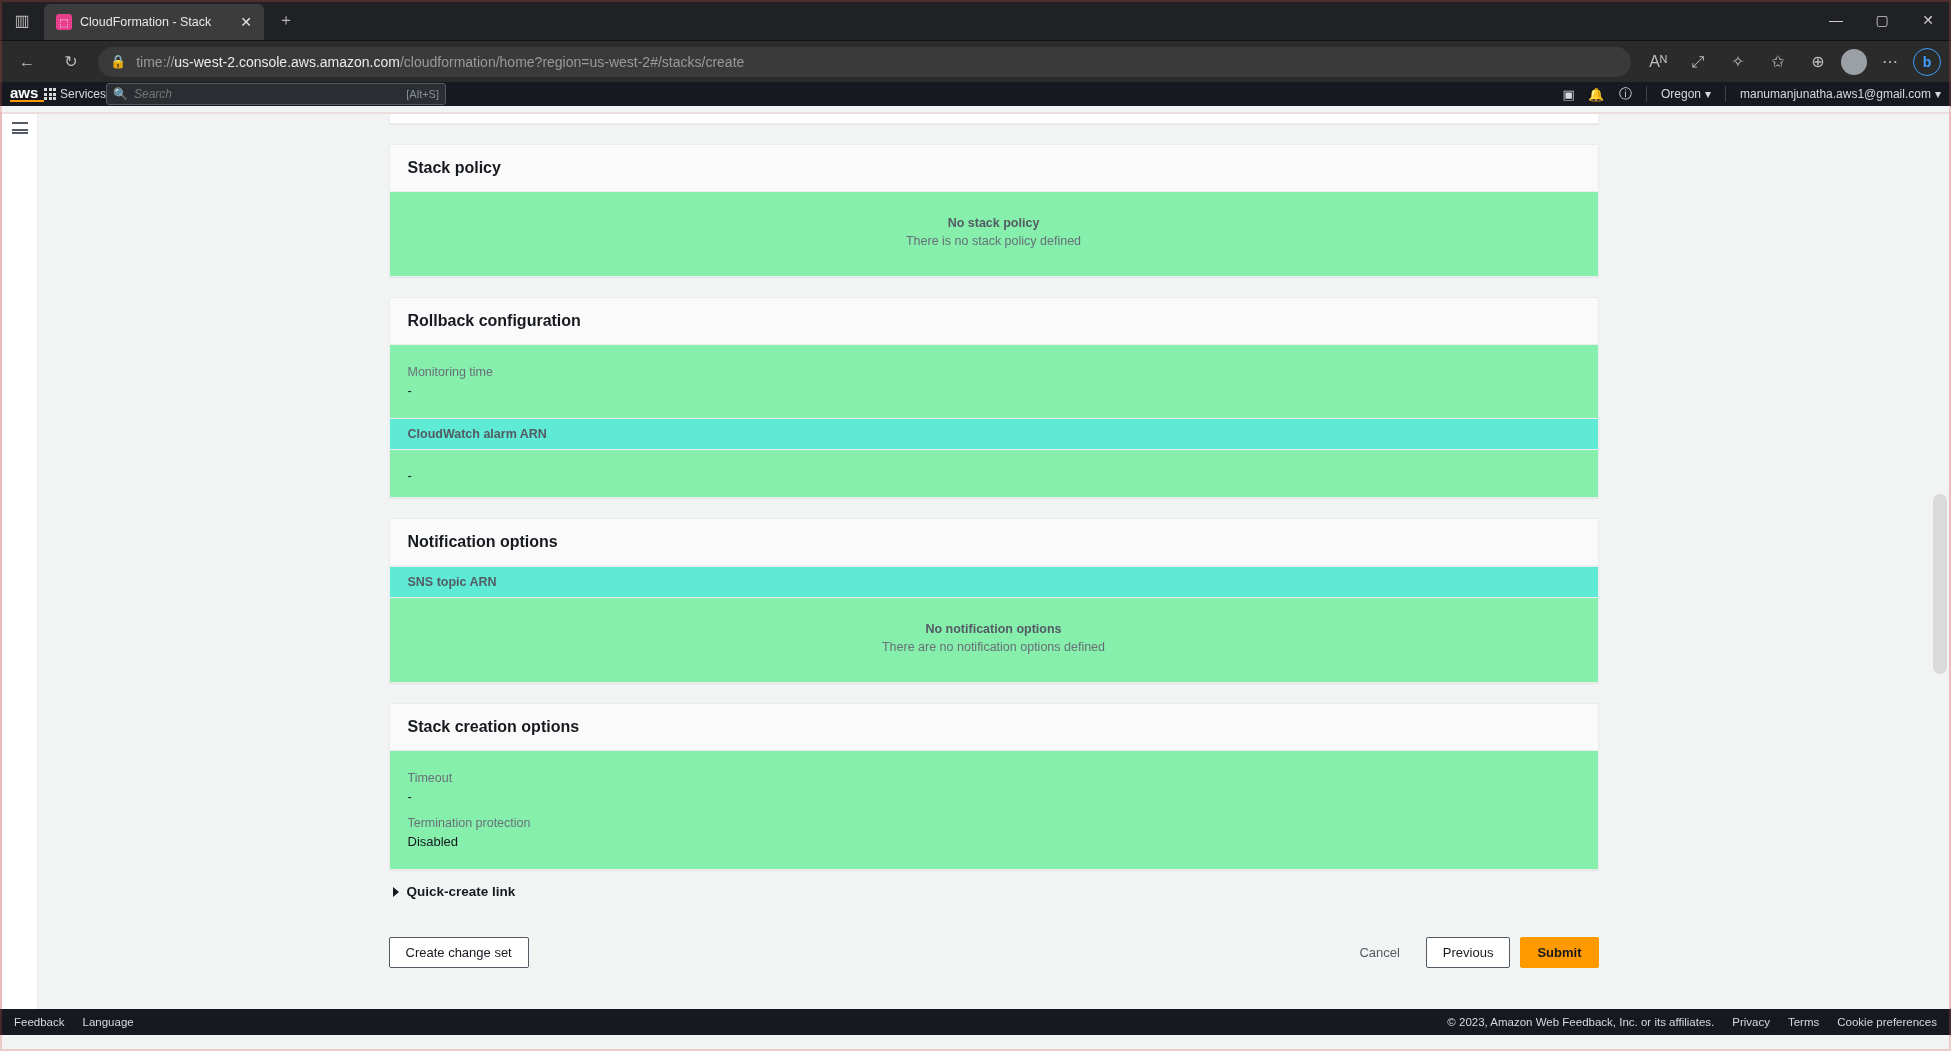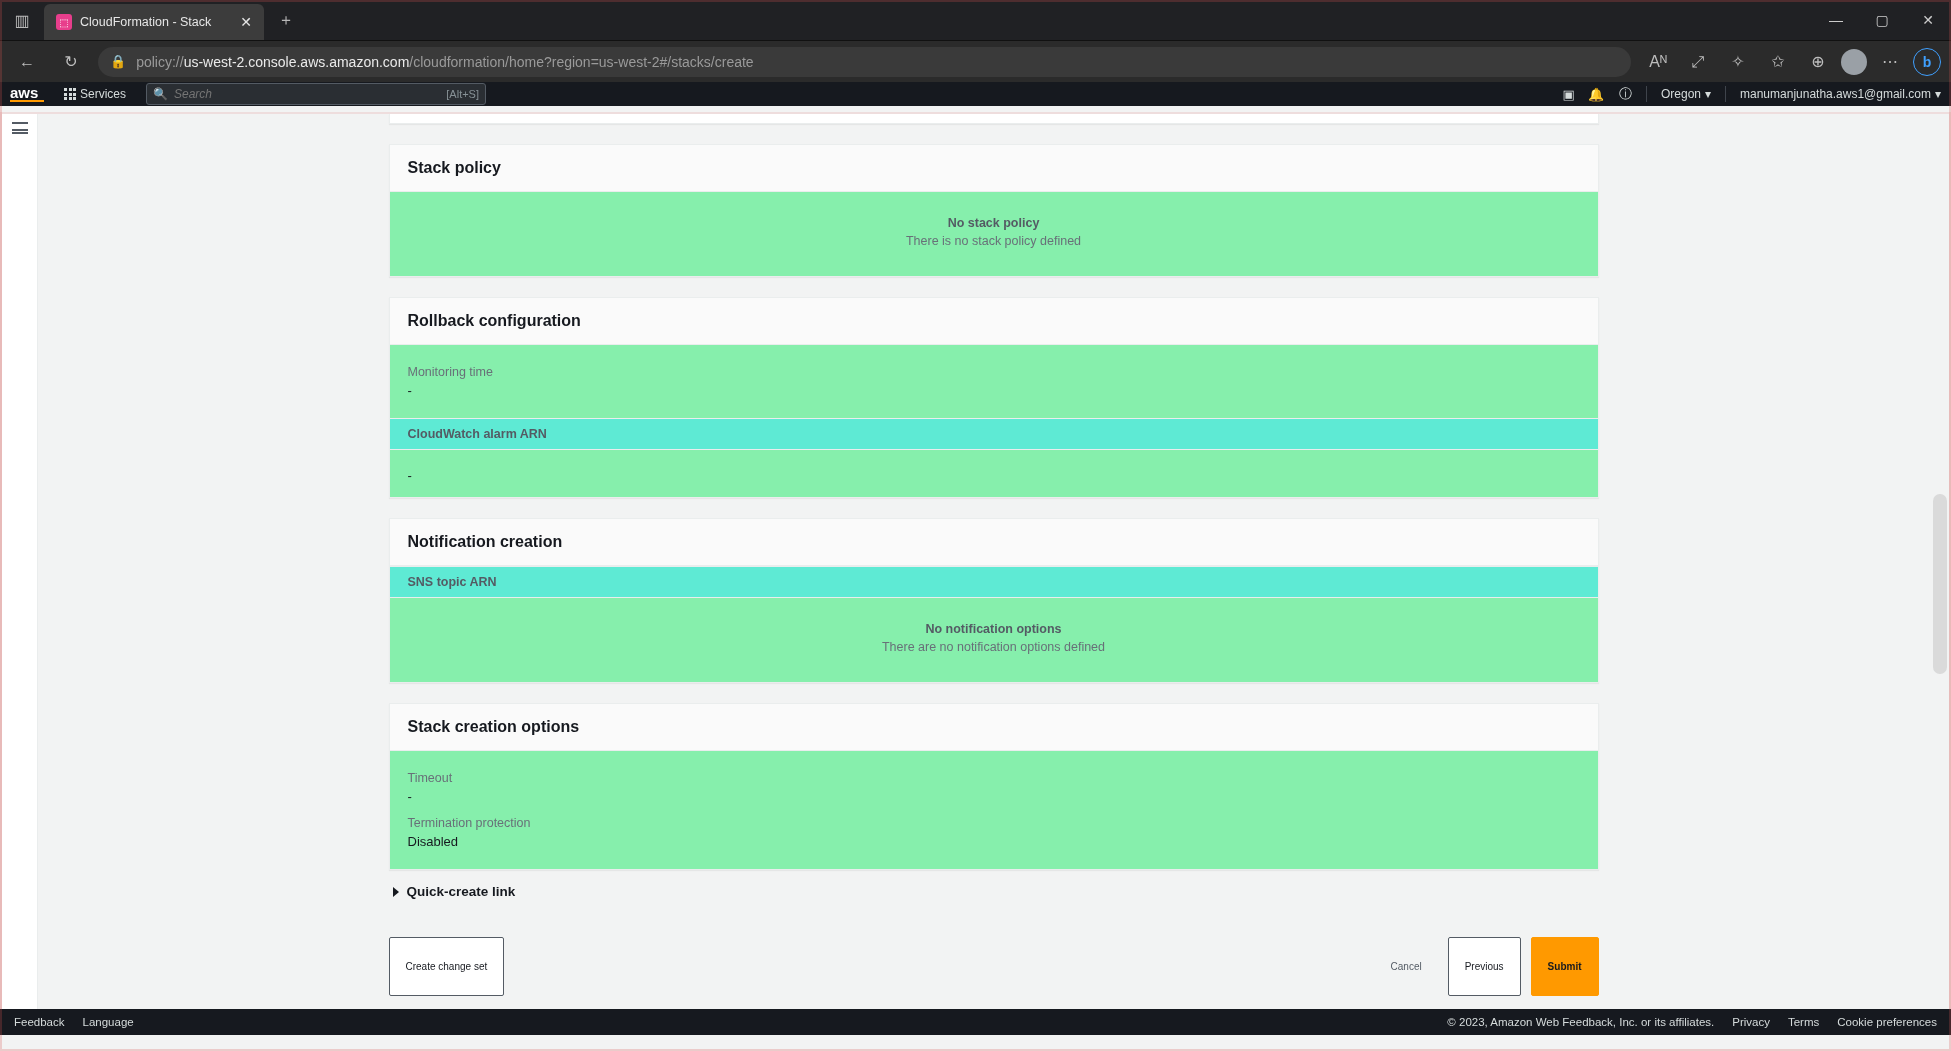--- a/index.html
+++ b/index.html
@@ -21,21 +21,21 @@
   .url-box { flex: 1; height: 30px; background: #3a3a3a; border-radius: 15px; display:flex; align-items:center; padding: 0 12px; color:#9a9a9a; font-size: 14px; gap:10px; }
   .url-box .lock { font-size: 13px; }
   .url-text { white-space: nowrap; overflow: hidden; text-overflow: ellipsis; }
   .url-host { color: #eaeaea; }
   .right-icons { display:flex; gap: 6px; align-items:center; }
   .right-icons .addr-btn { width: 34px; }
   .profile-avatar { width: 26px; height: 26px; border-radius: 50%; background: #9aa0a6; }
   .bing { width: 28px; height: 28px; border-radius: 50%; border: 1px solid #3fa0ff; display:flex; align-items:center; justify-content:center; color:#3fa0ff; font-weight:bold; font-size:14px; }
 
   
-  .aws-nav { height: 24px; background: #16191f; color: #d5dbdb; display:flex; align-items:center; padding: 0 10px; font-size: 12px; gap: 20px; }
+  .aws-nav { height: 24px; background: #16191f; color: #d5dbdb; display:flex; align-items:center; padding: 0 10px; font-size: 12px; gap: 0; }
   .aws-logo { width: 34px; font-weight: bold; font-size: 15px; color: #ffffff; border-bottom: 2px solid #ff9900; padding-bottom: 1px; line-height: 13px; }
   .aws-services { display:flex; align-items:center; gap:4px; }
   .grid-icon { display:inline-block; width:12px; height:12px; background:
     linear-gradient(#d5dbdb,#d5dbdb) 0 0/3px 3px no-repeat,
     linear-gradient(#d5dbdb,#d5dbdb) 4.5px 0/3px 3px no-repeat,
     linear-gradient(#d5dbdb,#d5dbdb) 9px 0/3px 3px no-repeat,
     linear-gradient(#d5dbdb,#d5dbdb) 0 4.5px/3px 3px no-repeat,
     linear-gradient(#d5dbdb,#d5dbdb) 4.5px 4.5px/3px 3px no-repeat,
     linear-gradient(#d5dbdb,#d5dbdb) 9px 4.5px/3px 3px no-repeat,
     linear-gradient(#d5dbdb,#d5dbdb) 0 9px/3px 3px no-repeat,
@@ -70,21 +70,21 @@
   .empty-state .es-sub { font-size:12.5px; color:#687078; margin-top:4px; }
 
   .field-label { font-size: 12.5px; color:#687078; }
   .field-value { font-size: 13px; color:#16191f; margin-top:4px; }
   .field-block { padding: 6px 0; }
 
   .expand-row { display:flex; align-items:center; gap:8px; padding: 14px 4px; font-size: 13.5px; color:#16191f; font-weight:600; }
   .tri { width:0; height:0; border-left:6px solid #16191f; border-top:5px solid transparent; border-bottom:5px solid transparent; }
 
   .wizard-footer { display:flex; align-items:center; margin-top: 24px; }
-  .btn { font-size: 10px; padding: 23px 16px; border-radius: 2px; cursor:pointer; }
+  .btn { font-size: 13px; padding: 7px 16px; border-radius: 2px; cursor:pointer; }
   .btn-secondary { background:#fff; border:1px solid #545b64; color:#16191f; }
   .btn-link { background:transparent; border:none; color:#545b64; }
   .btn-primary { background:#ff9900; border:1px solid #ff9900; color:#16191f; font-weight:700; }
   .wizard-footer .spacer { flex:1; }
   .wizard-footer .rgroup { display:flex; gap:10px; }
 
   
   .aws-footer { position:absolute; left:0; right:0; bottom:16px; height:26px; background:#16191f; color:#d5dbdb; font-size:11.5px; display:flex; align-items:center; padding: 0 14px; gap:18px; }
   .aws-footer .spacer { flex:1; }
   .aws-footer a { color:#d5dbdb; text-decoration:none; }
@@ -113,21 +113,21 @@
       <div class="wc">✕</div>
     </div>
   </div>
 
   <div class="addressbar">
     <div class="addr-btn">←</div>
     <div class="addr-btn">↻</div>
     <div class="url-box">
       <span class="lock">🔒</span>
       <span class="url-text">
-        <span>policy://</span><span class="url-host">us-west-2.console.aws.amazon.com</span><span>/cloudformation/home?region=us-west-2#/stacks/create</span>
+        <span>time://</span><span class="url-host">us-west-2.console.aws.amazon.com</span><span>/cloudformation/home?region=us-west-2#/stacks/create</span>
       </span>
     </div>
     <div class="right-icons">
       <div class="addr-btn">
           <span>Aᴺ</span>
         </div>
       <div class="addr-btn">⤢</div>
       <div class="addr-btn">✧</div>
       <div class="addr-btn">✩</div>
       <div class="addr-btn">⊕</div>
@@ -199,21 +199,21 @@
           </div>
         </div>
         <div class="subheader">CloudWatch alarm ARN</div>
         <div class="panel-body">
           <div class="field-value">-</div>
         </div>
       </div>
 
       <div class="panel">
         <div class="panel-header">
-          <h2>Notification creation</h2>
+          <h2>Notification options</h2>
         </div>
         <div class="subheader">SNS topic ARN</div>
         <div class="panel-body">
           <div class="empty-state">
             <div class="es-title">No notification options</div>
             <div class="es-sub">There are no notification options defined</div>
           </div>
         </div>
       </div>
 

